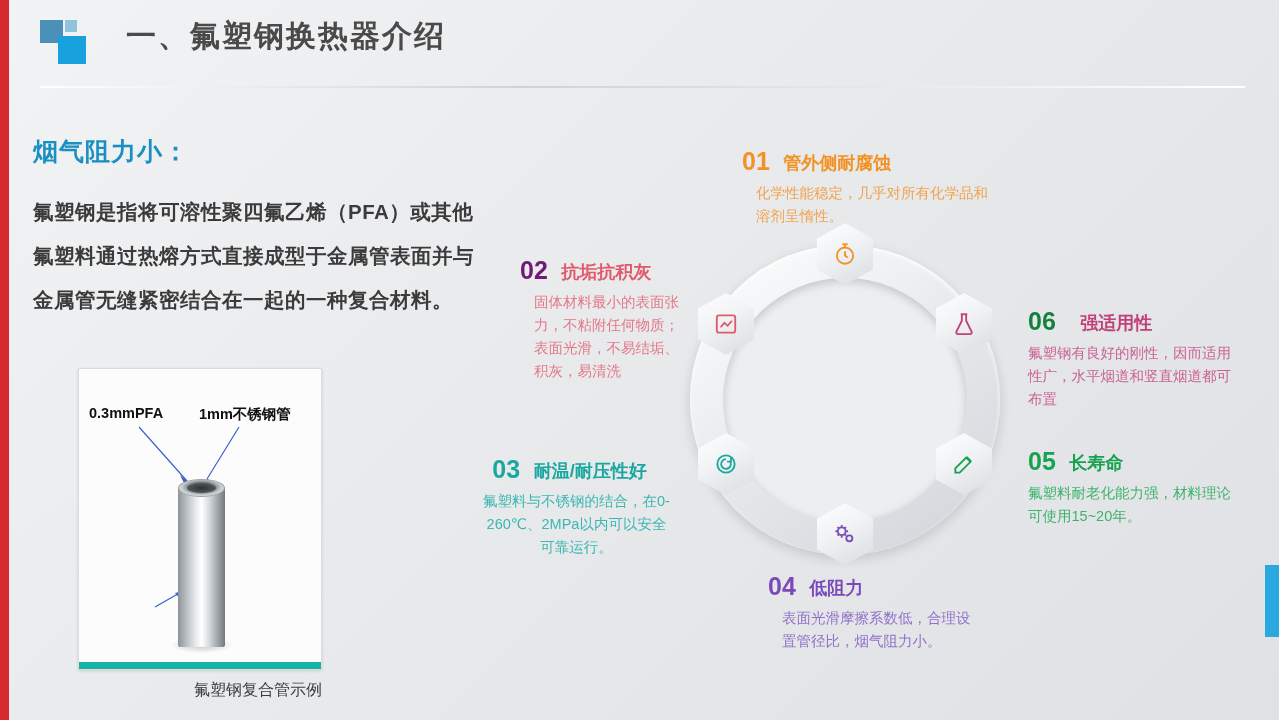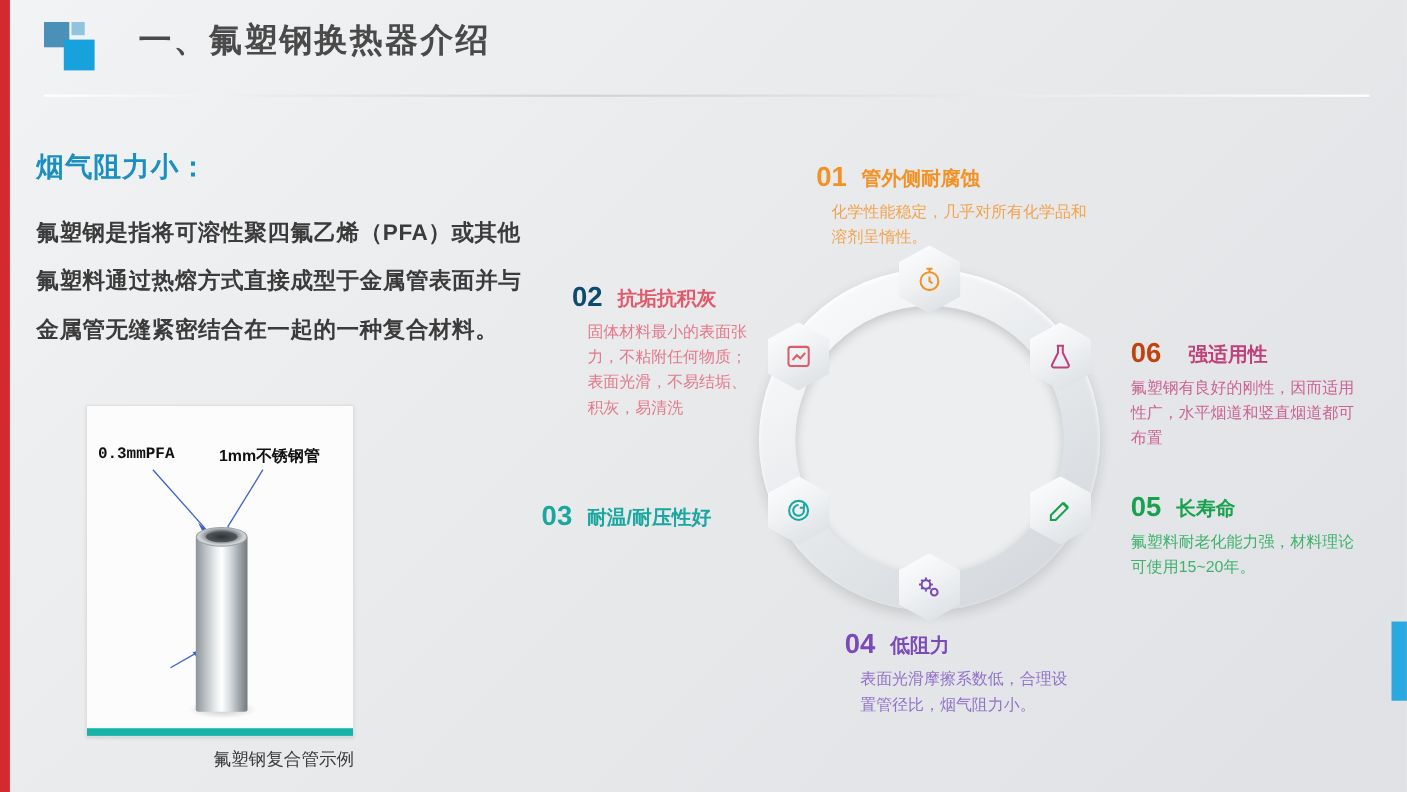--- a/index.html
+++ b/index.html
@@ -62,21 +62,21 @@
     box-shadow: 0 1px 3px rgba(0,0,0,.13);
     overflow: hidden;
   }
   .photo-inner { position: absolute; inset: 0; background: #fcfcfc; }
   .photo-strip {
     position: absolute; left: 0; bottom: 0; width: 100%; height: 7px;
     background: #16b3a6;
   }
   .lbl-pfa {
     position: absolute; left: 10px; top: 36px;
-    font-size: 14.5px; font-weight: bold; color: #111; font-family: Liberation Mono, monospace;
+    font-size: 14.5px; font-weight: bold; color: #111;
   }
   .lbl-steel {
     position: absolute; left: 120px; top: 36px;
     font-size: 14.5px; font-weight: bold; color: #111;
   }
   .tube {
     position: absolute; left: 99px; top: 118px; width: 47px; height: 160px;
     background: linear-gradient(to right,
       #8e9397 0%, #b9bfc3 18%, #e8ebed 38%, #ffffff 50%,
       #d8dcdf 66%, #9aa0a4 86%, #75797d 100%);
@@ -257,39 +257,40 @@
   </div>
 </div>
 
 <div class="it it01">
   <span class="item-num" style="color:#f29225">01</span>
   <span class="item-head" style="color:#f29225">管外侧耐腐蚀</span>
   <div class="item-body indent" style="color:#f2a34d">化学性能稳定，几乎对所有化学品和溶剂呈惰性。</div>
 </div>
 
 <div class="it it02">
-  <span class="item-num" style="color:#0c4a6e">02</span>
+  <span class="item-num" style="color:#701a75">02</span>
   <span class="item-head" style="color:#e05a6b">抗垢抗积灰</span>
   <div class="item-body indent" style="color:#e3798a">固体材料最小的表面张力，不粘附任何物质；表面光滑，不易结垢、积灰，易清洗</div>
 </div>
 
 <div class="it it03">
   <span class="item-num" style="color:#1aa7a0">03</span>
   <span class="item-head" style="color:#1aa7a0">耐温/耐压性好</span>
+  <div class="item-body indent" style="color:#3cb8b2">氟塑料与不锈钢的结合，在0-260℃、2MPa以内可以安全可靠运行。</div>
 </div>
 
 <div class="it it04">
   <span class="item-num" style="color:#7a4bb8">04</span>
   <span class="item-head" style="color:#7a4bb8">低阻力</span>
   <div class="item-body indent" style="color:#9272c9">表面光滑摩擦系数低，合理设置管径比，烟气阻力小。</div>
 </div>
 
 <div class="it it05">
   <span class="item-num" style="color:#17a24f">05</span>
   <span class="item-head" style="color:#17a24f">长寿命</span>
   <div class="item-body" style="color:#3fb36c">氟塑料耐老化能力强，材料理论可使用15~20年。</div>
 </div>
 
 <div class="it it06">
-  <span class="item-num" style="color:#c2410c">06</span>
+  <span class="item-num" style="color:#15803d">06</span>
   <span class="item-head" style="color:#c0417a;margin-left:20px">强适用性</span>
   <div class="item-body" style="color:#cb6494">氟塑钢有良好的刚性，因而适用性广，水平烟道和竖直烟道都可布置</div>
 </div>
 
 </body></html>

